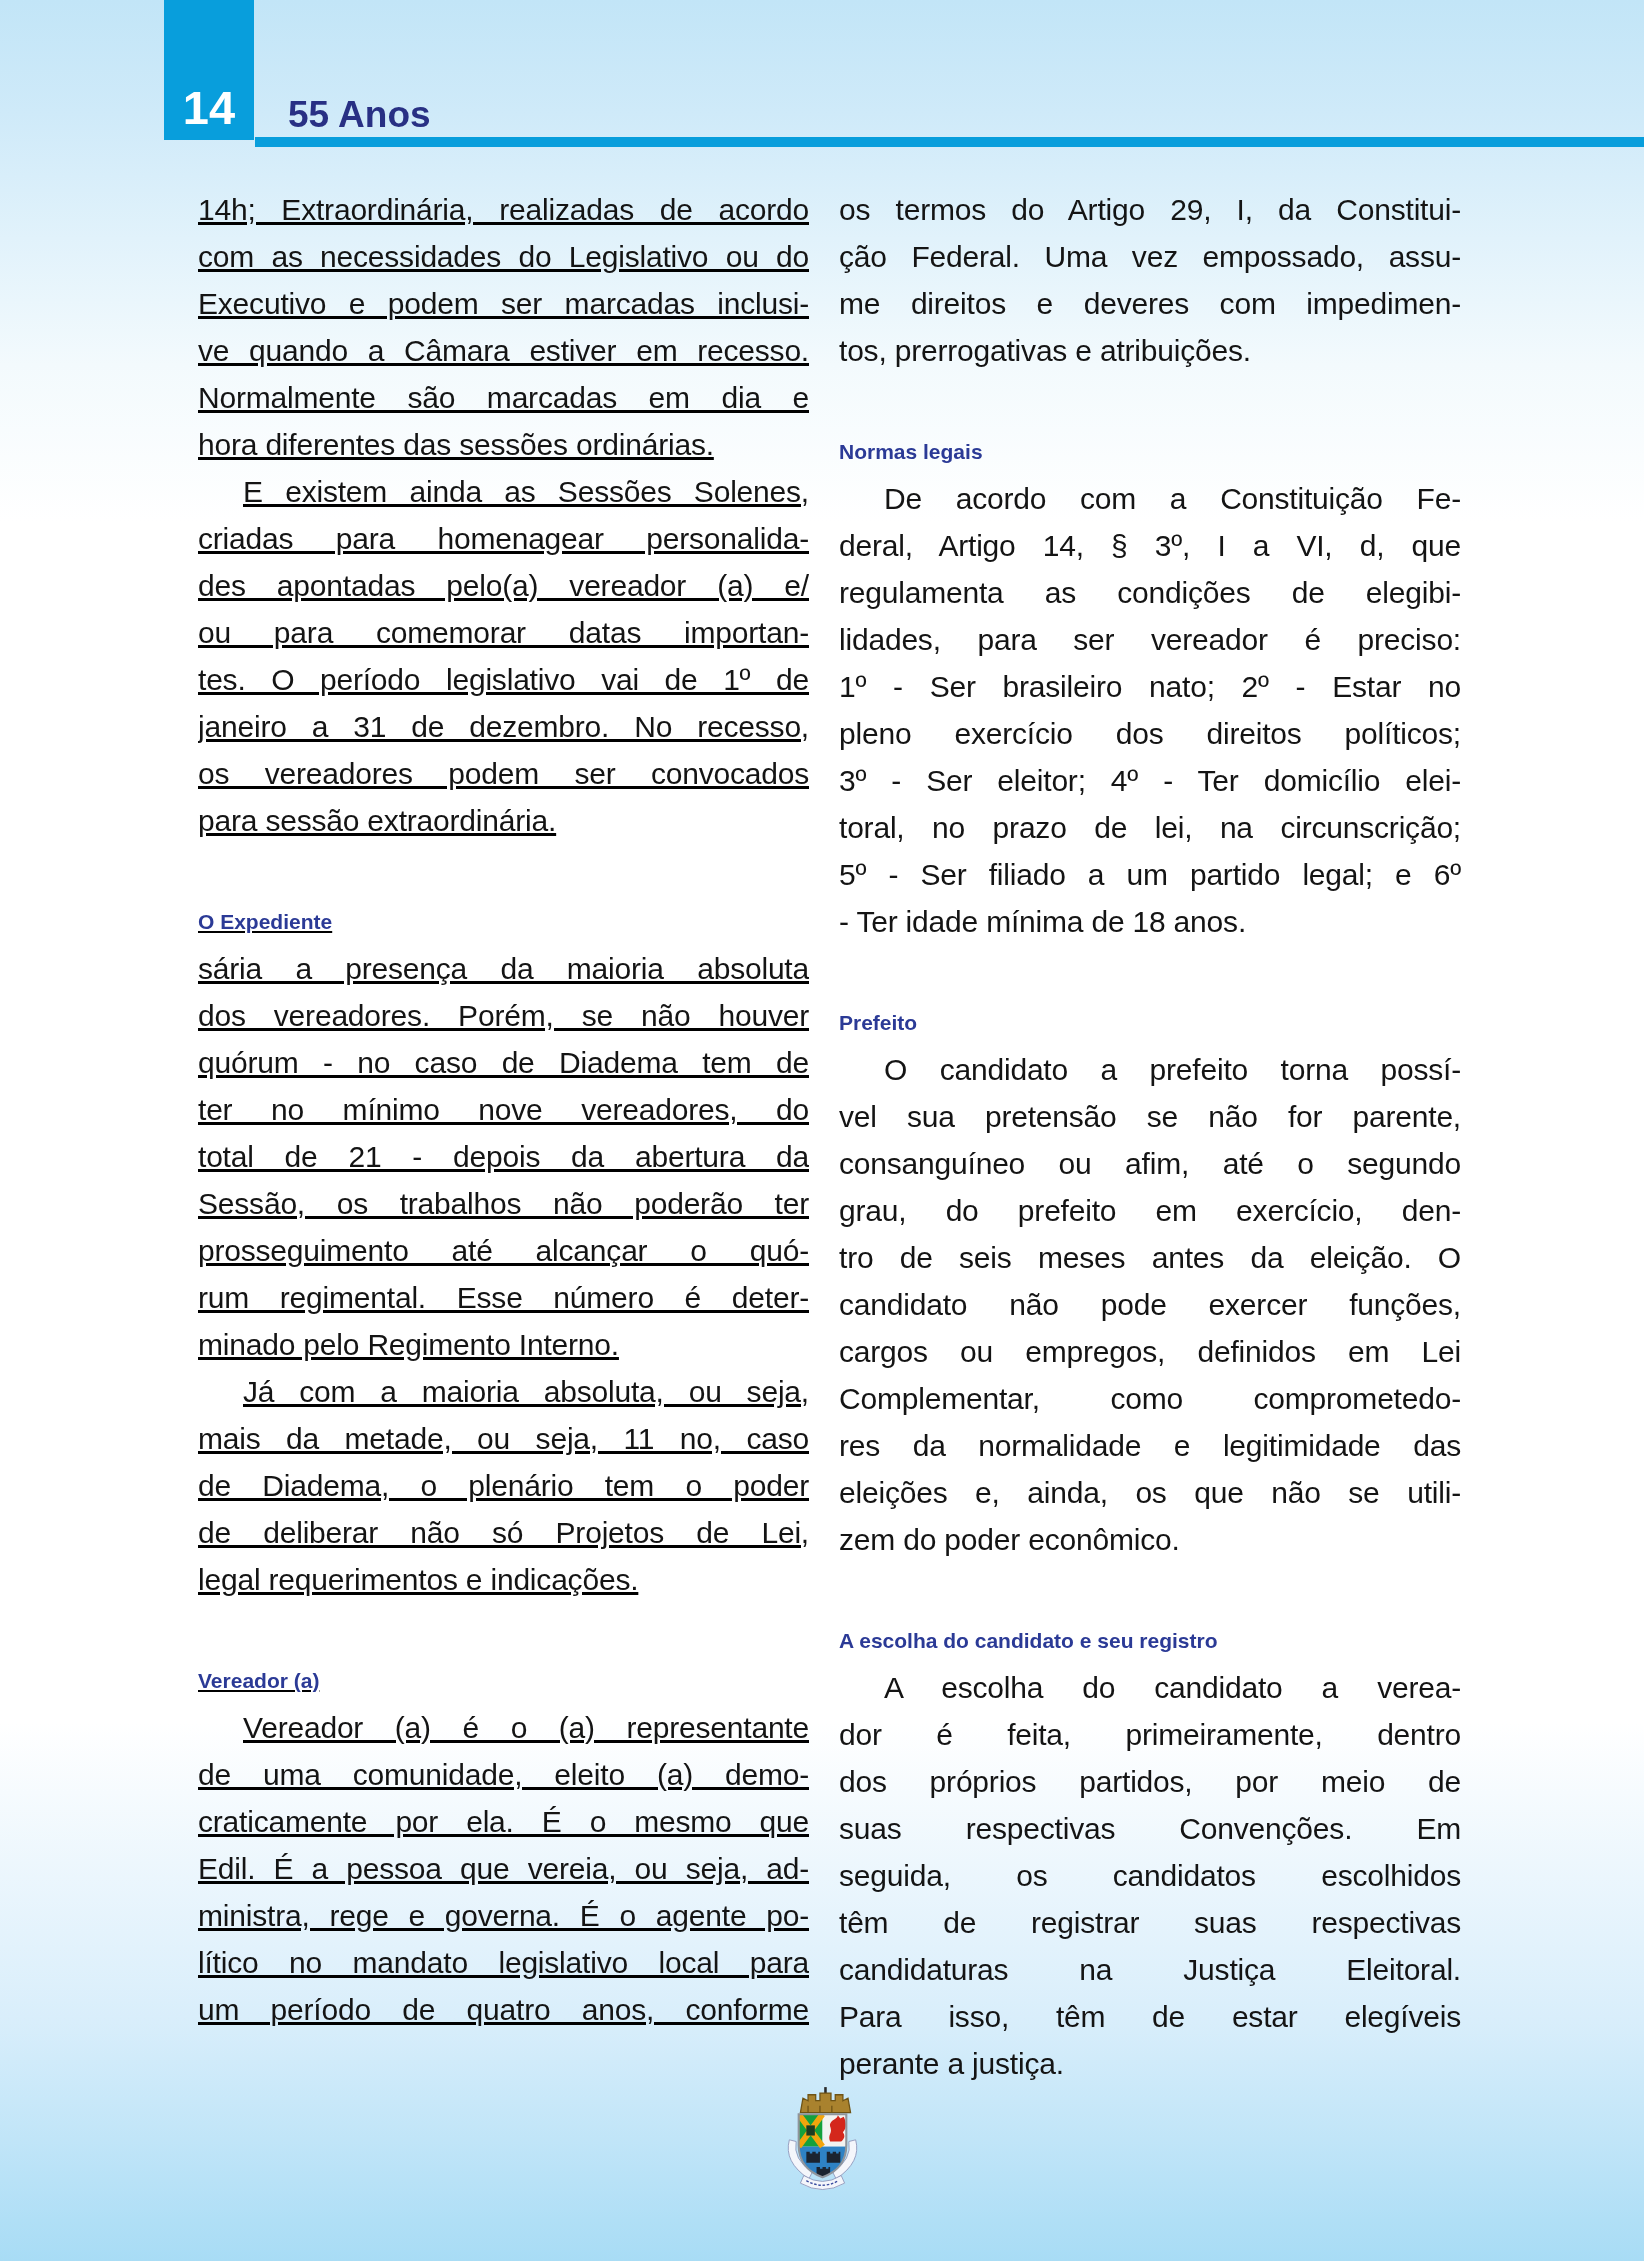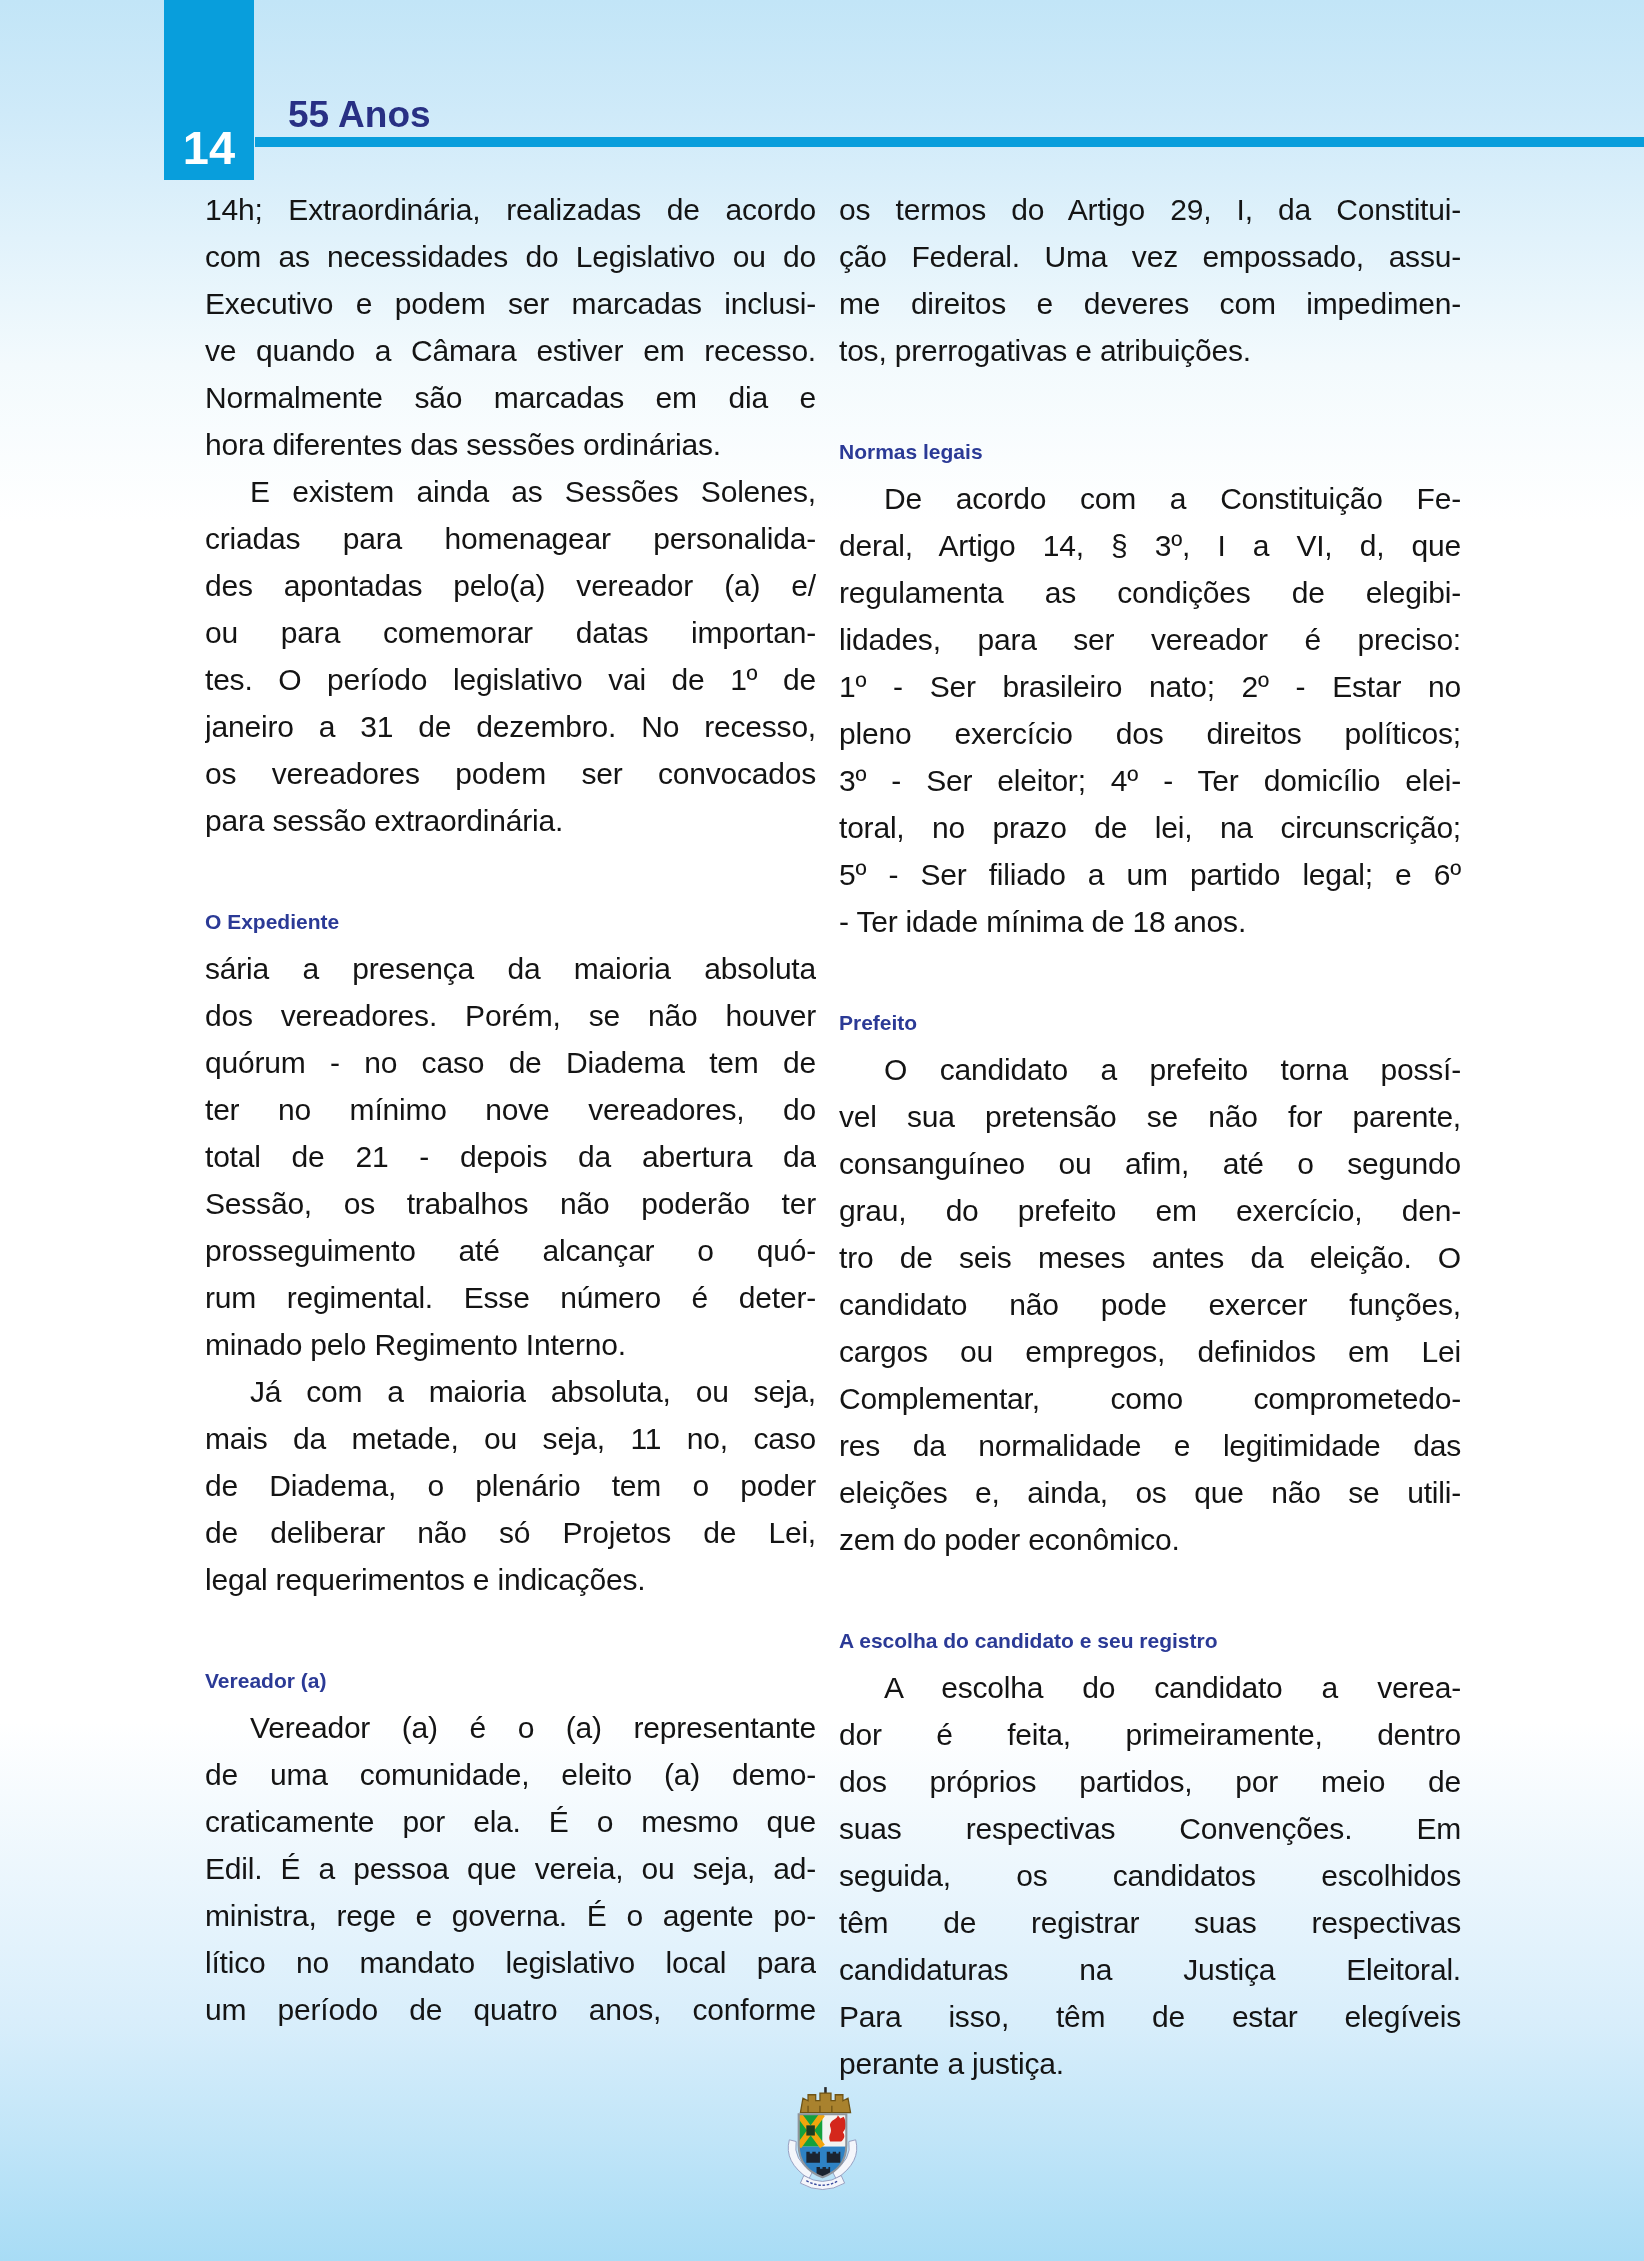--- a/index.html
+++ b/index.html
@@ -14,39 +14,39 @@
       #cfeaf9 113px,
       #f3fafd 365px,
       #ffffff 522px,
       #ffffff 1722px,
       #d9eefb 2018px,
       #a8dcf5 2261px);
   }
   
   .vbar {
     position: absolute; left: 164px; top: 0;
-    width: 90px; height: 180px;
+    width: 90px; height: 140px;
     background: #089edc;
     display: flex; align-items: flex-end; justify-content: center;
   }
   .page-number {
     color: #ffffff; font-weight: bold; font-size: 47px;
     line-height: 1; padding-bottom: 8.7px;
   }
   .hbar {
     position: absolute; left: 255px; top: 137px; right: 0; height: 10.4px;
     background: #089edc;
   }
   .header-title {
     position: absolute; left: 288px; top: 96px;
     font-size: 37px; font-weight: bold; color: #283084; line-height: 1;
   }
   
   .col { position: absolute; top: 186px; }
-  .col-left  { left: 205px; width: 611px; }
+  .col-left  { left: 198px; width: 611px; text-decoration: underline; }
   .col-right { left: 839px; width: 622px; }
   .line {
     font-size: 30px; line-height: 47px; height: 47px;
     color: #141414; letter-spacing: -0.2px;
     text-align: justify; text-align-last: justify;
     overflow: hidden;
   }
   .line.last { text-align: left; text-align-last: left; }
   .line.indent { text-indent: 45px; }
   .heading {

